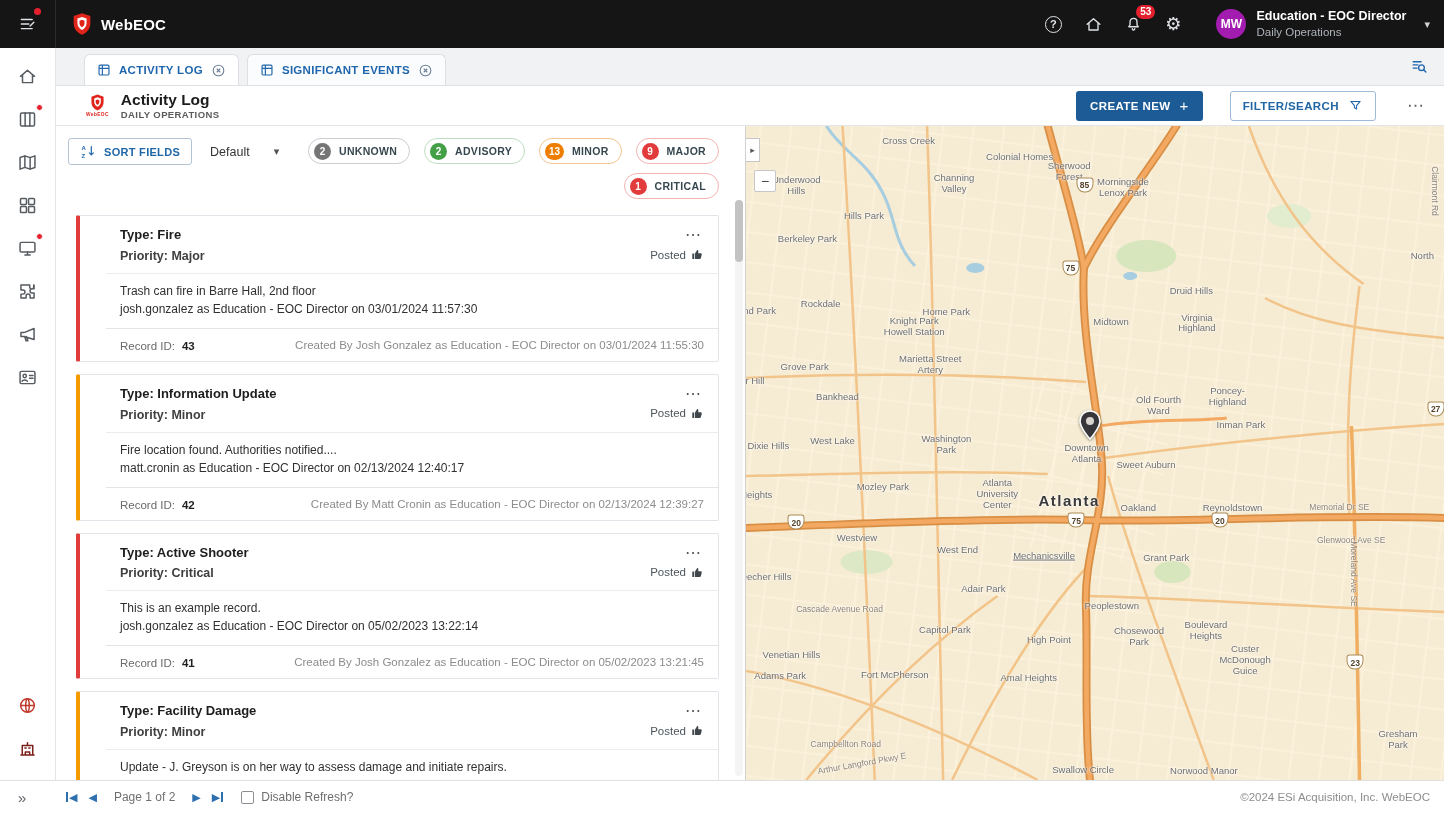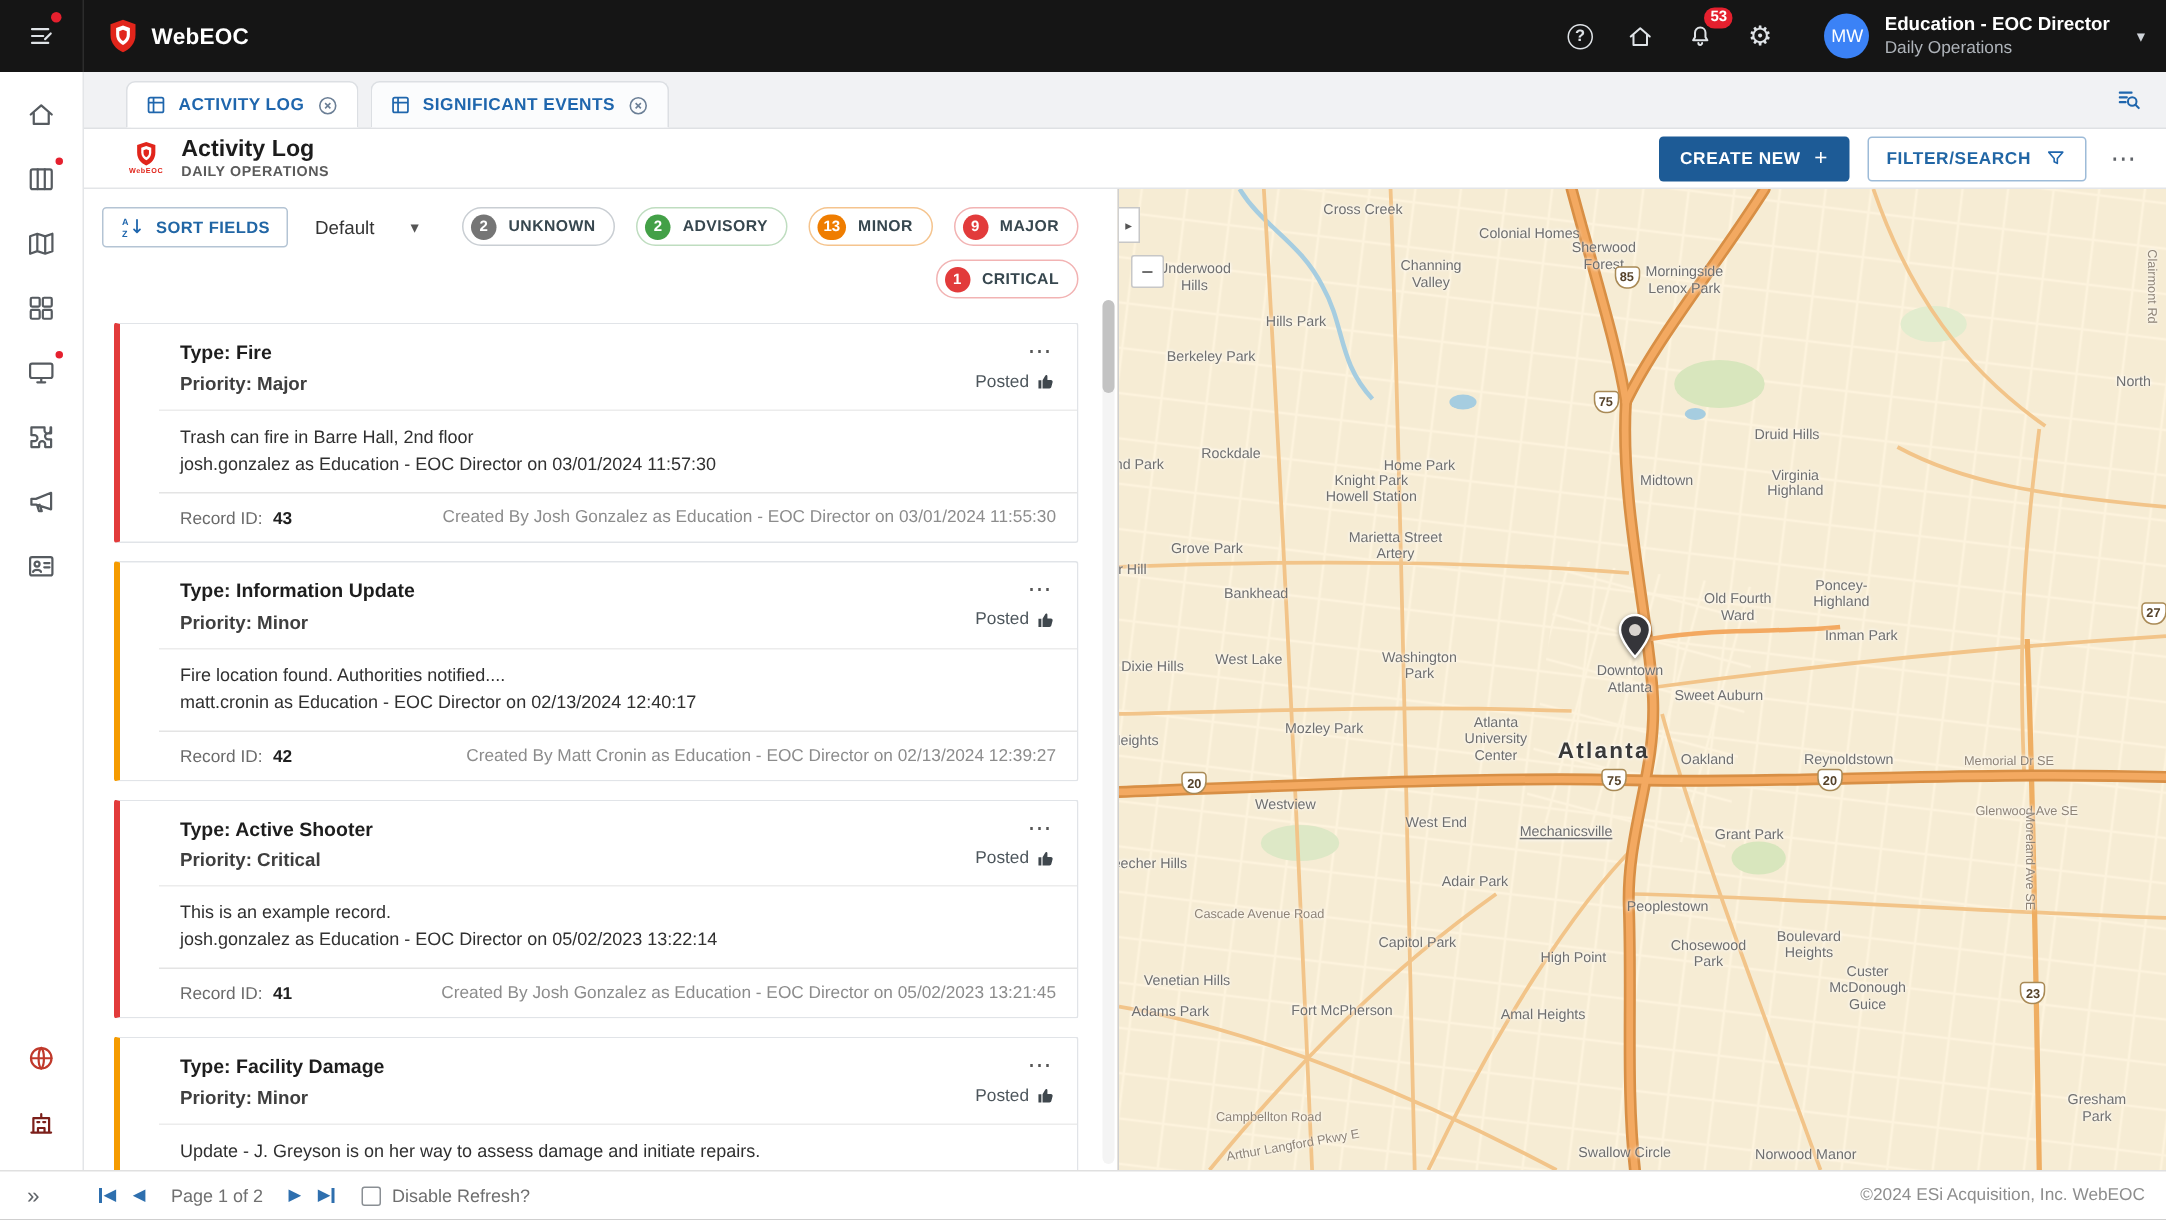--- a/index.html
+++ b/index.html
@@ -14,21 +14,21 @@
   .tb-brand { display:flex; align-items:center; gap:9px; margin-left:16px; }
   .brand-shield { width:20px; height:24px; }
   .brand-name { font-size:15px; font-weight:700; color:#fff; letter-spacing:.2px; }
   .tb-right { margin-left:auto; display:flex; align-items:center; gap:10px; padding-right:14px; }
   .tb-iconbtn { width:30px; height:30px; display:grid; place-items:center; position:relative; cursor:pointer; }
   .tb-iconbtn .ic { width:19px; height:19px; color:#dfe3e7; }
   .help-circ { width:17px; height:17px; border:1.6px solid #dfe3e7; border-radius:50%; display:grid; place-items:center; font-size:11px; font-weight:700; color:#dfe3e7; }
   .gear { font-size:18px; color:#dfe3e7; line-height:1; }
   .tb-badge { position:absolute; top:-4px; right:-7px; background:#e5202e; color:#fff; font-size:10px; font-weight:700; padding:1px 4px; border-radius:8px; line-height:1.2; }
   .tb-user { display:flex; align-items:center; gap:10px; margin-left:18px; cursor:pointer; }
-  .avatar { width:30px; height:30px; border-radius:50%; background:#3b82f6; color:#fff; font-size:12px; font-weight:400; display:grid; place-items:center; }
+  .avatar { width:30px; height:30px; border-radius:50%; background:#a21caf; color:#fff; font-size:12px; font-weight:700; display:grid; place-items:center; }
   .user-txt { display:flex; flex-direction:column; line-height:1.25; }
   .user-name { font-size:12.5px; font-weight:700; color:#fff; }
   .user-sub { font-size:11.5px; color:#aeb3b9; }
   .chev { color:#cfd3d8; font-size:11px; margin-left:8px; }
   .chev.dark { color:#555; margin-left:4px; }
 
   
   .rail { position:absolute; top:48px; left:0; bottom:33px; width:56px; background:#fff; border-right:1px solid #e3e5e8; z-index:15; display:flex; flex-direction:column; align-items:center; padding:10px 0 14px; }
   .rail-top { display:flex; flex-direction:column; gap:7px; }
   .rail-bottom { margin-top:auto; display:flex; flex-direction:column; gap:7px; }
@@ -50,21 +50,21 @@
   .tabrow-search .ic { width:19px; height:19px; }
 
   
   .board-header { position:absolute; top:86px; left:56px; right:0; height:40px; background:#fff; border-bottom:1px solid #e3e5e8; display:flex; align-items:center; padding:0 16px 0 30px; z-index:10; }
   .bh-logo { display:flex; flex-direction:column; align-items:center; margin-right:12px; }
   .bh-shield { width:15px; height:17px; }
   .bh-logo-text { font-size:4.8px; font-weight:700; color:#e1251b; letter-spacing:.4px; margin-top:1px; }
   .bh-titles { line-height:1.2; }
   .bh-title { font-size:15.5px; font-weight:700; color:#1c1c1c; }
   .bh-sub { font-size:9.5px; font-weight:700; color:#5a5a5a; letter-spacing:.4px; }
-  .bh-actions { margin-left:auto; display:flex; align-items:center; gap:12px; }
+  .bh-actions { margin-left:auto; display:flex; align-items:center; gap:27px; }
   .btn-create { background:#1d5b96; color:#fff; border:none; height:30px; padding:0 14px; font-size:11.5px; font-weight:700; letter-spacing:.4px; border-radius:3px; display:flex; align-items:center; gap:9px; cursor:pointer; font-family:inherit; }
   .btn-create .plus { font-size:15px; font-weight:400; }
   .btn-filter { background:#fff; color:#2166a5; border:1px solid #9dbbd8; height:30px; padding:0 12px; font-size:11.5px; font-weight:700; letter-spacing:.4px; border-radius:3px; display:flex; align-items:center; gap:9px; cursor:pointer; font-family:inherit; }
   .funnel { width:15px; height:15px; }
   .bh-more { color:#5f6368; font-size:17px; padding:0 4px; cursor:pointer; }
 
   
   .list-pane { position:absolute; top:126px; left:56px; width:689px; bottom:33px; background:#fff; overflow:hidden; }
   .toolbar { display:flex; align-items:flex-start; padding:12px 26px 0 12px; }
   .btn-sort { background:#fff; border:1px solid #b4c4d4; color:#2166a5; height:27px; padding:0 11px; font-size:11px; font-weight:700; letter-spacing:.3px; border-radius:3px; display:flex; align-items:center; gap:7px; cursor:pointer; font-family:inherit; }

